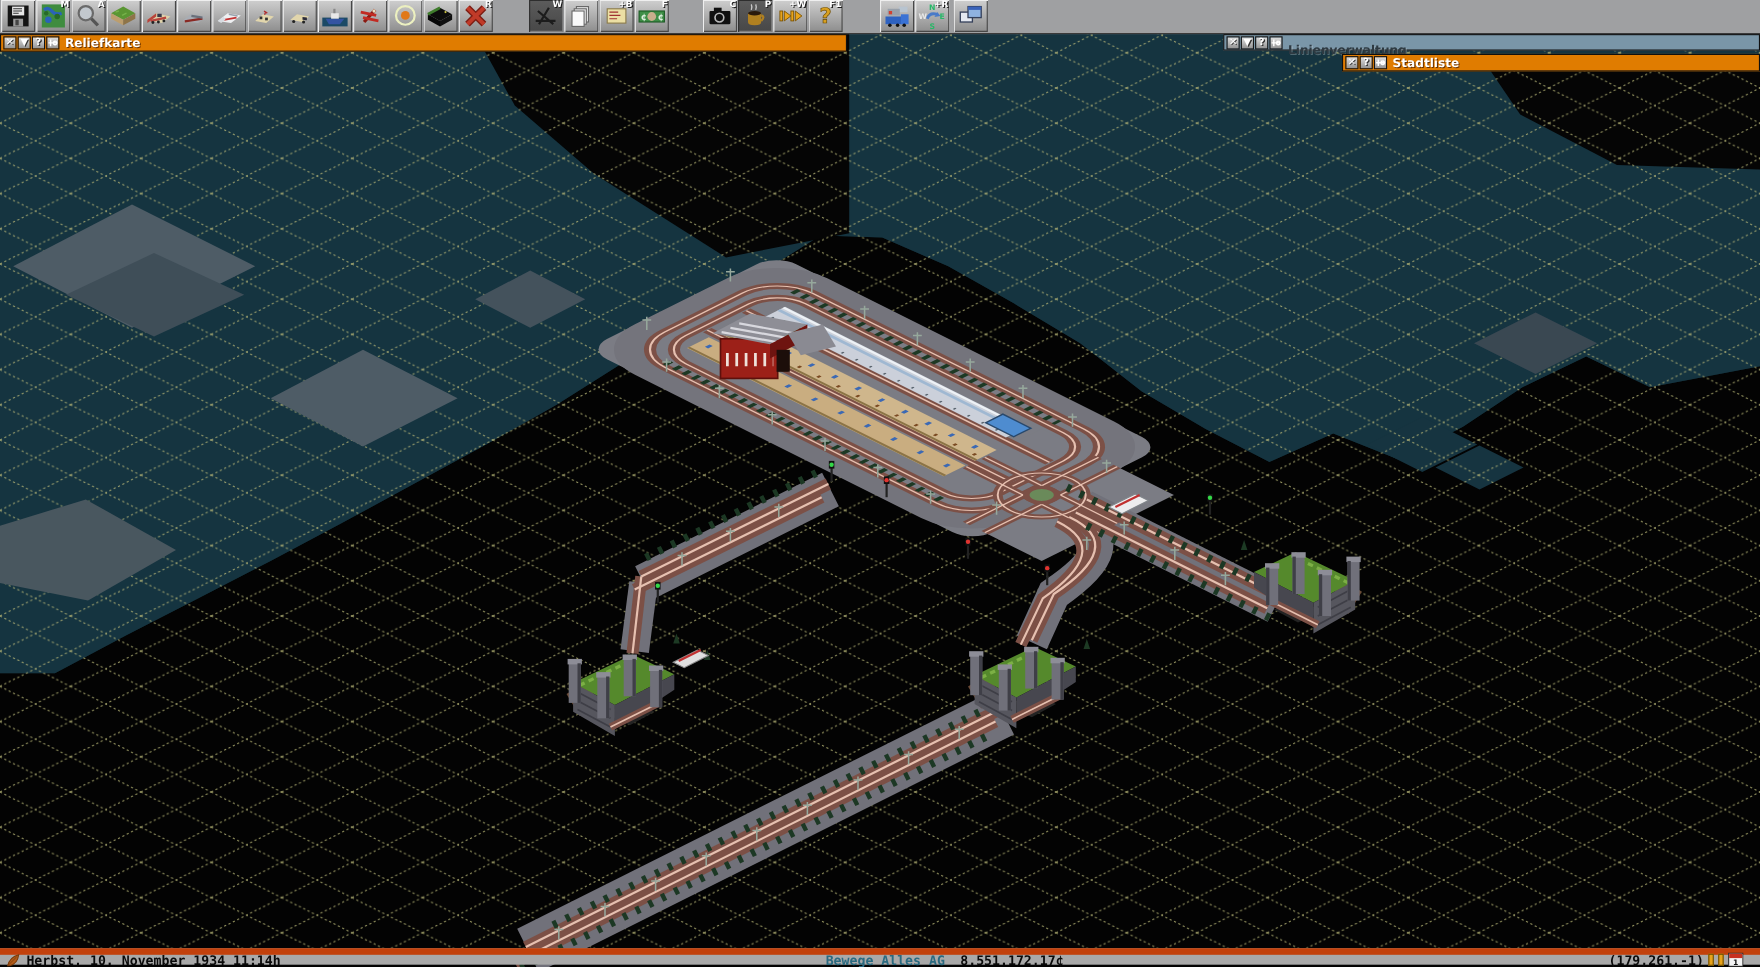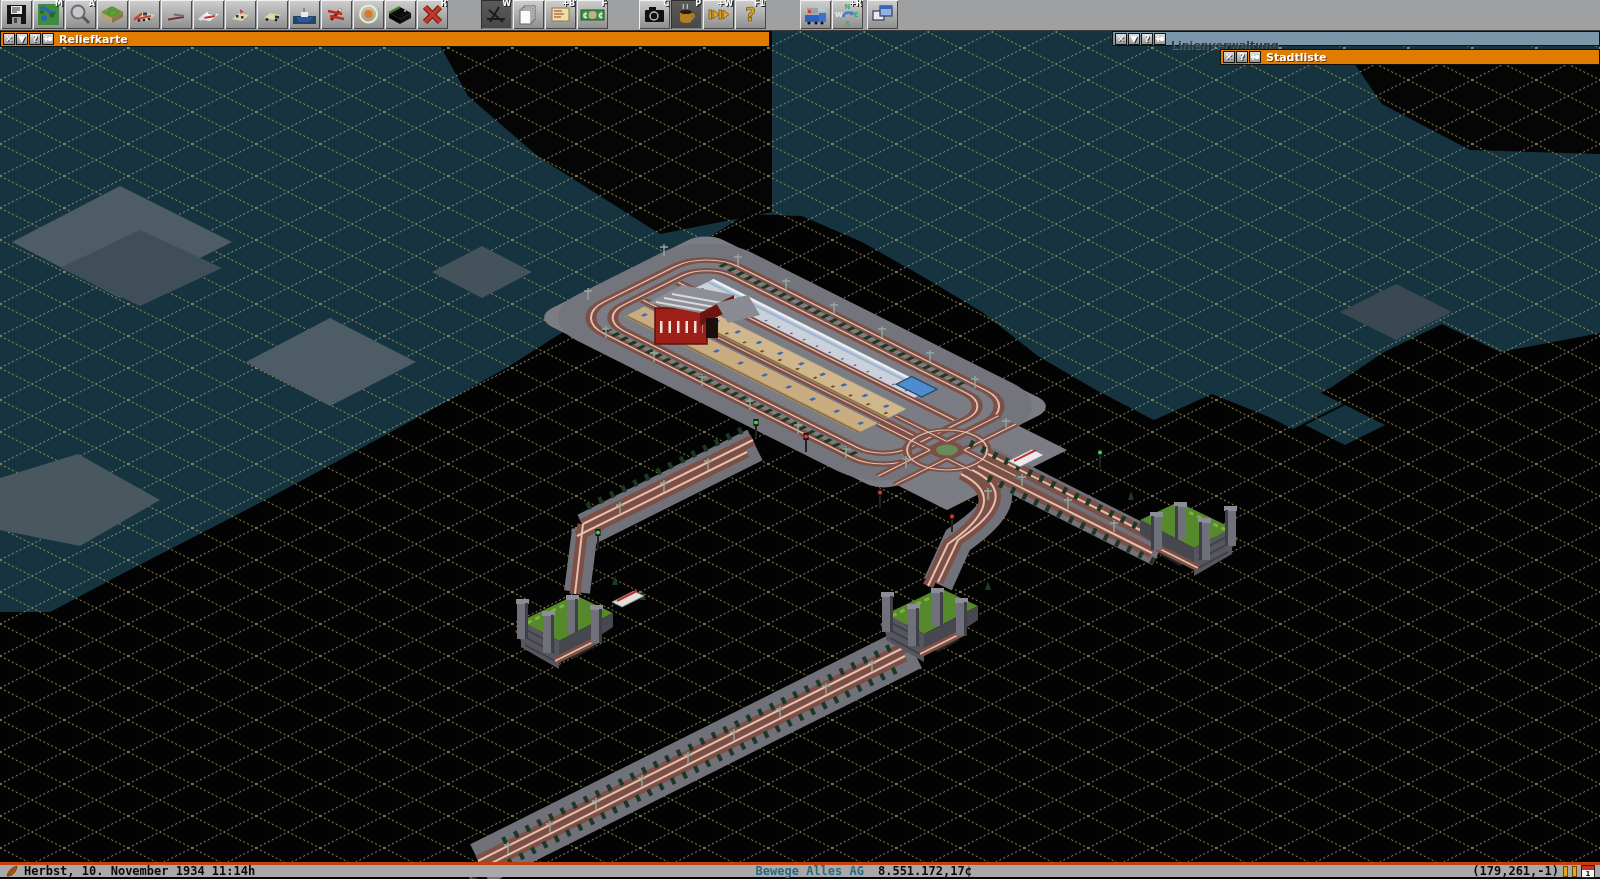--- a/index.html
+++ b/index.html
@@ -27,27 +27,27 @@
   .wbar.inactive{background:#7a96a8;}
   .wbtn{width:12px;height:12px;flex:none;box-sizing:border-box;
     background:linear-gradient(#dedede,#949494);border:1px solid #161616;
     color:#fff;font:bold 9px "DejaVu Sans",sans-serif;line-height:10px;
     text-align:center;text-shadow:1px 1px 0 #333;}
   .wtitle{font:bold 11px "DejaVu Sans",sans-serif;margin-left:4px;white-space:nowrap;}
   .active .wtitle{color:#fff;text-shadow:1px 1px 0 #6b3400;}
   .inactive .wtitle{color:#2e3a42;text-shadow:1px 1px 0 rgba(255,255,255,.25);margin-top:13px;}
   
   .statusbar{position:absolute;left:0;top:862px;width:1600px;height:15px;
-    background:#a9a9a9;border-top:3px solid #c2410c;box-sizing:border-box;
+    background:#a9a9a9;border-top:6px solid #c2410c;box-sizing:border-box;
     display:flex;align-items:center;
     font:bold 12px "DejaVu Sans Mono",monospace;color:#0a0a0a;}
   .sb-left{display:flex;align-items:center;gap:5px;margin-left:4px;}
   .sb-center{display:flex;align-items:center;gap:14px;margin:16px auto;}
   .sb-company{color:#2a6a80;}
-  .sb-right{display:flex;align-items:center;gap:4px;margin-right:5px;}
+  .sb-right{display:flex;align-items:center;gap:4px;margin-right:15px;}
   .pbar{display:inline-block;width:5px;height:11px;background:#e8a41c;
     border:1px solid #6b4a00;box-sizing:border-box;}
 </style>
 </head>
 <body>
 
 <div id="world">
 <svg width="1600" height="879">
   <defs>
     <pattern id="grid" width="64" height="32" patternUnits="userSpaceOnUse">

